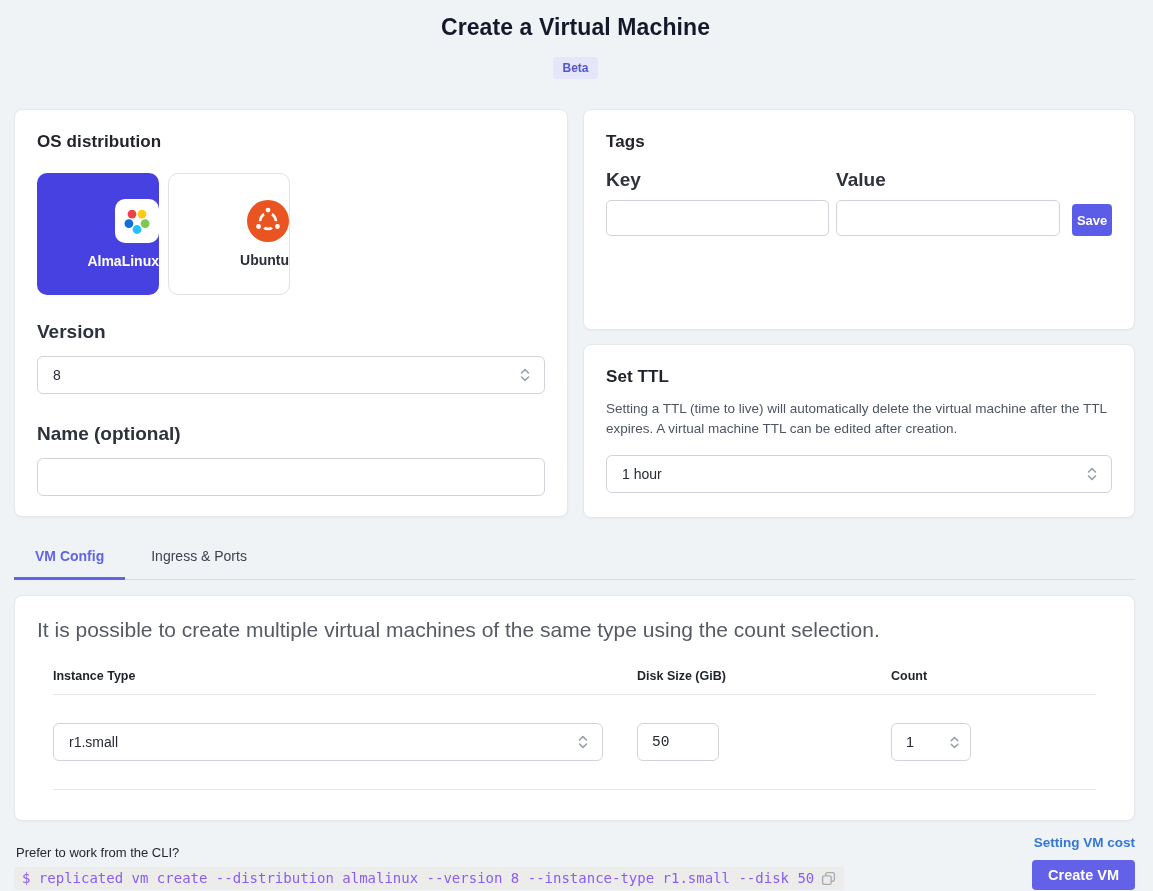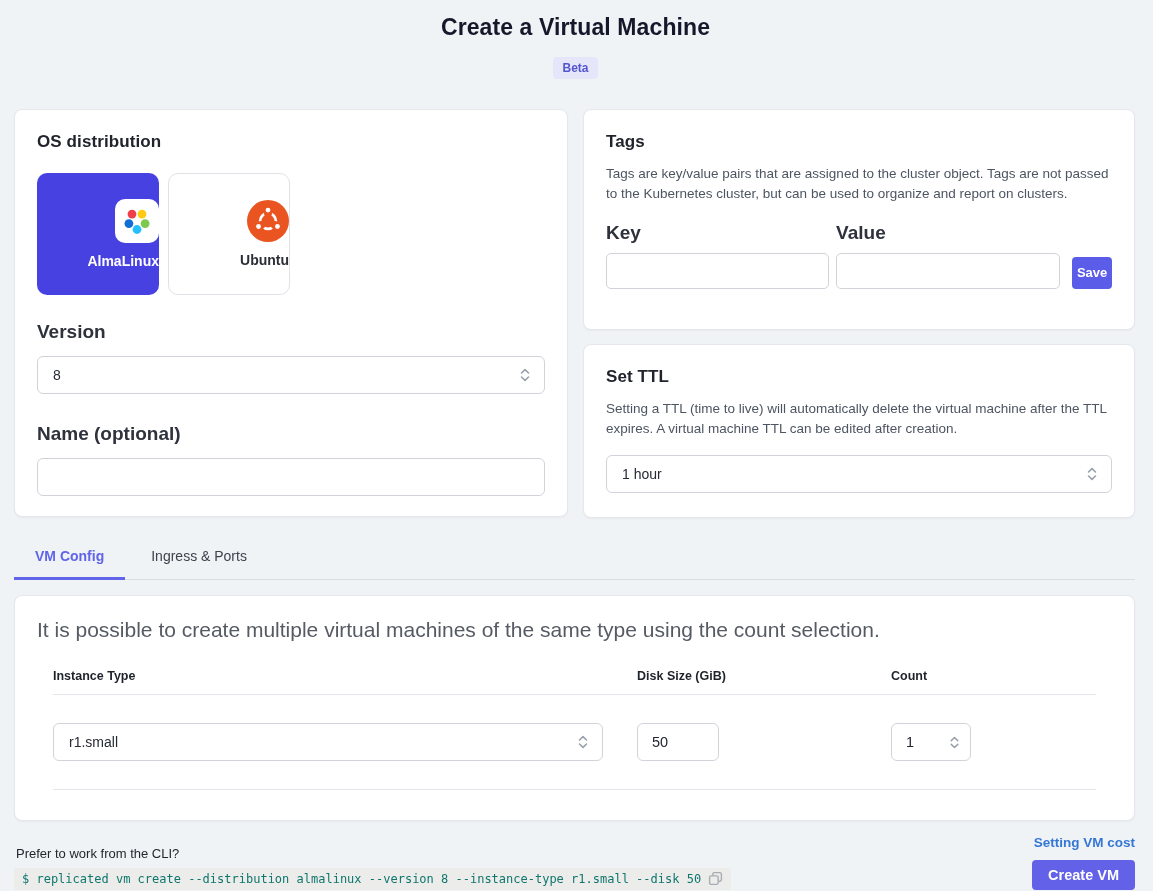--- a/index.html
+++ b/index.html
@@ -100,38 +100,38 @@
   .vm-card { margin-top:15px; padding:22px 22px 24px 22px; height:226px; }
   .vm-note { font-size:21px; color:#565a63; }
   .vm-table { margin-top:27px; padding:0 16px; }
   .vm-thead, .vm-row { display:grid; grid-template-columns:584px 254px auto; align-items:center; }
   .vm-thead { padding-bottom:11px; border-bottom:1px solid #e4e7eb; }
   .vm-th { font-size:12.5px; font-weight:700; color:#1e222b; }
   .vm-row { padding:28px 0; border-bottom:1px solid #e4e7eb; }
   .instance-select { width:550px; }
   .disk-input {
     width:82px; height:38px; border:1px solid #d0d4da; border-radius:6px;
-    font-family:Liberation Sans, sans-serif; font-size:14.5px; color:#22262f;
+    font-family:Liberation Mono, monospace; font-size:14.5px; color:#22262f;
     padding:0 0 1px 14px; outline:none;
   }
   .count-box {
     width:80px; height:38px; border:1px solid #d0d4da; border-radius:6px;
     display:flex; align-items:center; justify-content:space-between;
     padding:0 9px 0 14px; background:#fff; cursor:pointer;
   }
   .count-box .sel-value { font-size:14.5px; color:#22262f; }
 
   
   .footer { display:flex; justify-content:space-between; align-items:flex-end; margin-top:14px; }
   .cli-prompt { font-size:13px; color:#23262e; margin-left:2px; }
   .cli-line {
     margin-top:7px; display:inline-flex; align-items:center; gap:7px;
     background:#ececea; border-radius:3px; padding:3px 8px 4px 8px;
   }
-  .cli-code { font-family:"DejaVu Sans Mono", monospace; font-size:12px; color:#0f766e; white-space:nowrap; }
+  .cli-code { font-family:"DejaVu Sans Mono", monospace; font-size:14px; color:#8b5cf6; white-space:nowrap; }
   .copy-btn { background:none; border:none; cursor:pointer; display:flex; padding:0; }
   .footer-right { display:flex; flex-direction:column; align-items:flex-end; gap:10px; }
   .estimate-link { font-size:13.5px; font-weight:700; color:#3577d4; text-decoration:none; cursor:pointer; }
   .create-btn {
     background:#6361e8; color:#fff; border:none; border-radius:4px;
     font-family:"Liberation Sans",sans-serif; font-size:14.5px; font-weight:700;
     padding:7px 16px; min-width:102px; height:30px; cursor:pointer;
   }
 </style>
 </head>
@@ -190,21 +190,20 @@
       </div>
 
       <label class="field-label name">Name (optional)</label>
       <input class="text-input" type="text" value="" style="">
     </div>
 
     <div class="right-col">
 
       <div class="card tags-card">
         <h2>Tags</h2>
-        <p class="tags-desc">Tags are key/value pairs that are assigned to the cluster object. Tags are not passed to the Kubernetes cluster, but can be used to organize and report on clusters.</p>
         <div class="tags-form">
           <div class="tag-group key">
             <label class="field-label">Key</label>
             <input class="tag-input" type="text" value="" style="">
           </div>
           <div class="tag-group value">
             <label class="field-label">Value</label>
             <input class="tag-input" type="text" value="" style="">
           </div>
           <button class="save-btn">Save</button>

